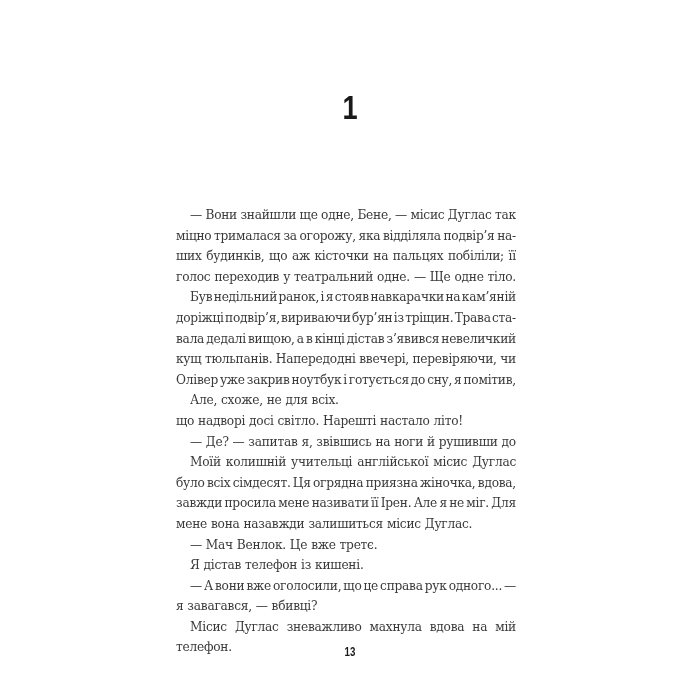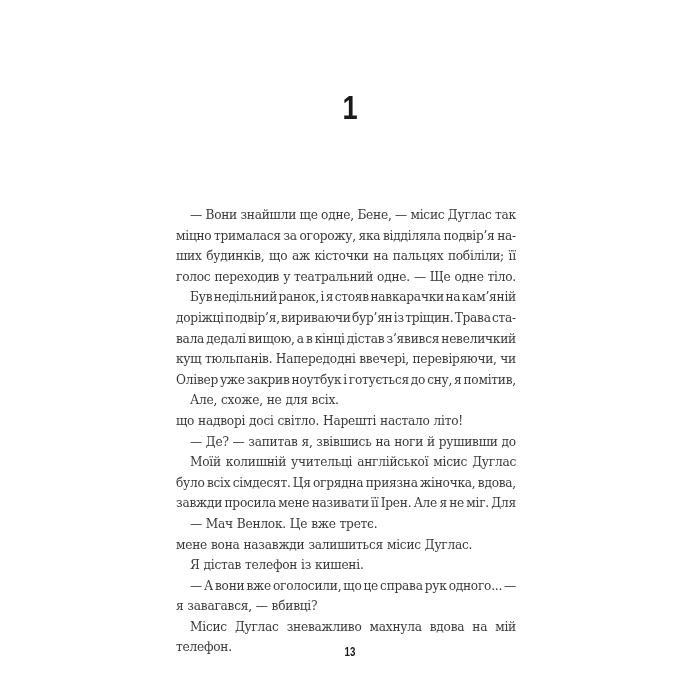--- a/index.html
+++ b/index.html
@@ -170,25 +170,25 @@
         <span class="w">мене</span>
         <span class="w">називати</span>
         <span class="w">її</span>
         <span class="w">Ірен.</span>
         <span class="w">Але</span>
         <span class="w">я</span>
         <span class="w">не</span>
         <span class="w">міг.</span>
         <span class="w">Для</span>
       </div>
+      <div class="line">
+        <span>мене вона назавжди залишиться місис Дуглас.</span>
+      </div>
       <div class="line indent">
         <span>— Мач Венлок. Це вже третє.</span>
-      </div>
-      <div class="line">
-        <span>мене вона назавжди залишиться місис Дуглас.</span>
       </div>
       <div class="line indent">
         <span>Я дістав телефон із кишені.</span>
       </div>
       <div class="line indent j">
         <span class="w">—</span>
         <span class="w">А</span>
         <span class="w">вони</span>
         <span class="w">вже</span>
         <span class="w">оголосили,</span>

